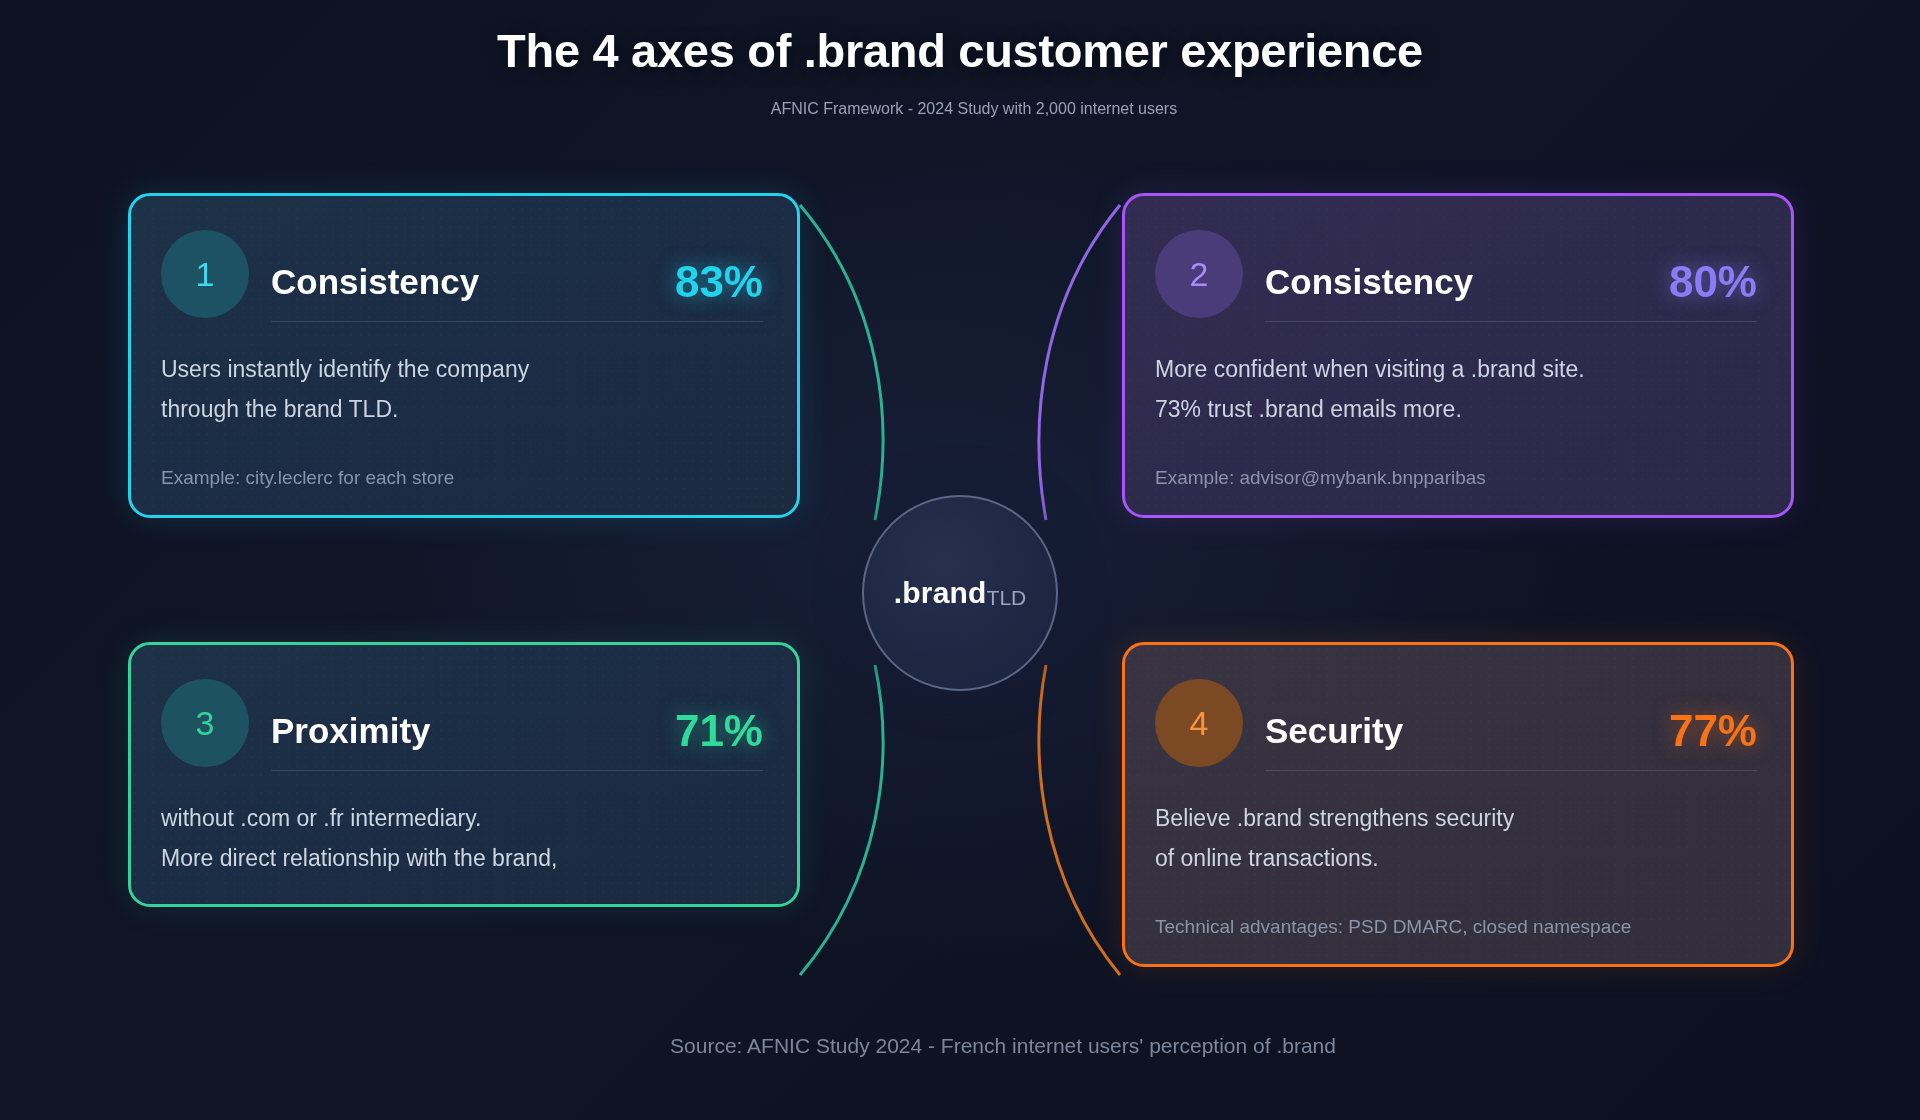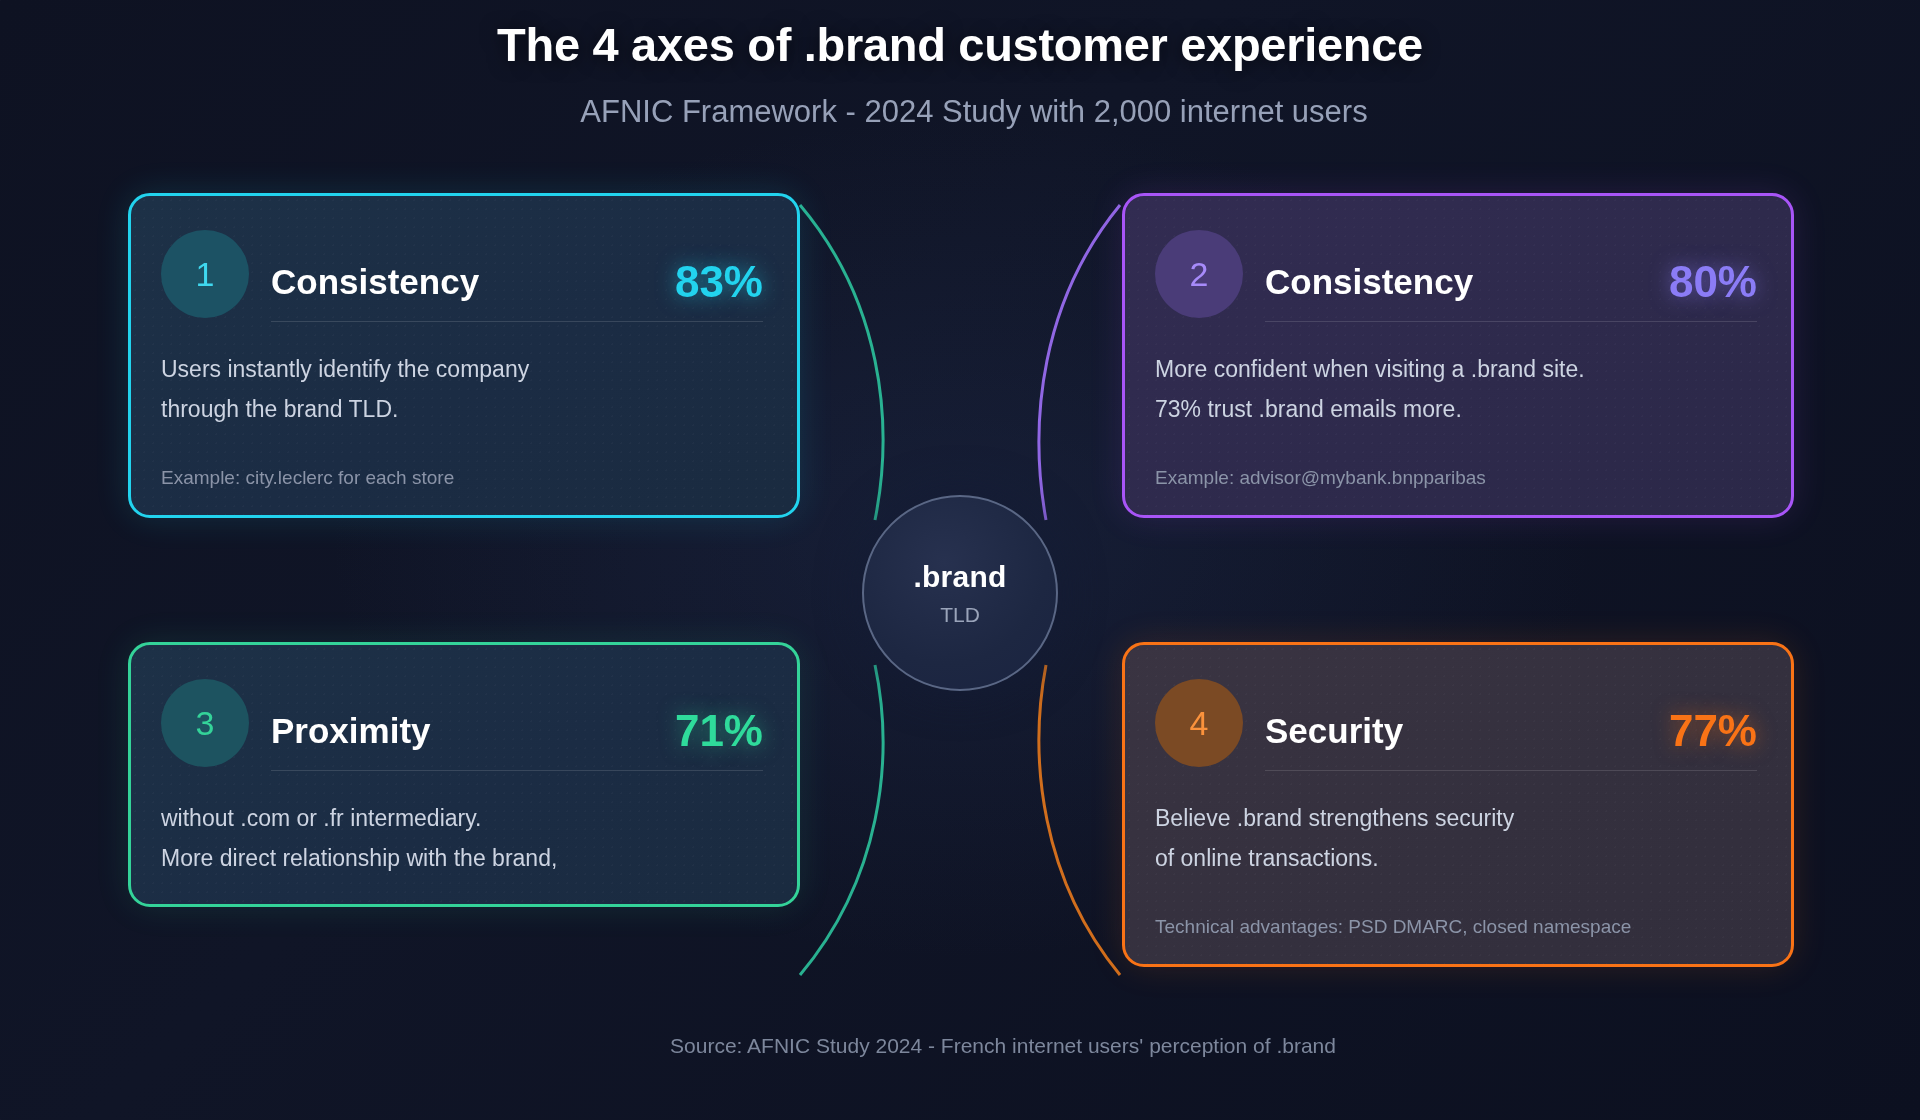--- a/index.html
+++ b/index.html
@@ -22,42 +22,42 @@
     position:absolute; inset:0;
     background:
       linear-gradient(115deg, rgba(255,255,255,0.018) 0 1px, transparent 1px 160px),
       linear-gradient(62deg, rgba(255,255,255,0.013) 0 1px, transparent 1px 230px);
     pointer-events:none;
   }
 
   
   .header { position:absolute; top:0; left:0; width:1920px; text-align:center; }
   .title {
-    margin-top:17px;
+    margin-top:23px;
     font-size:47px; font-weight:bold; color:#ffffff;
     letter-spacing:-0.3px;
     text-shadow:0 2px 18px rgba(0,0,0,0.6);
   }
   .subtitle {
     margin-top:22px;
-    font-size:31px; color:#97a1b8; font-weight:normal;padding-left:28px;
+    font-size:16px; color:#97a1b8; font-weight:normal;padding-left:28px;
   }
 
   
   #links { position:absolute; inset:0; width:1920px; height:1120px; }
 
   
   .hub {
     position:absolute;
     left:862px; top:495px;
     width:196px; height:196px;
     border-radius:50%;
     background:radial-gradient(circle at 42% 34%, #27314f 0%, #1d2742 60%, #1a2340 100%);
     border:2px solid #5a6785;
-    display:flex; flex-direction:column;
+    display:flex; flex-direction:row;
     align-items:center; justify-content:center;
     box-shadow:0 0 44px rgba(20,28,52,0.9);
   }
   .hub-title { font-size:30px; font-weight:bold; color:#ffffff; letter-spacing:0.2px; }
   .hub-sub { margin-top:9px; font-size:21px; color:#9aa4ba; }
 
   
   .card {
     position:absolute;
     width:672px;

